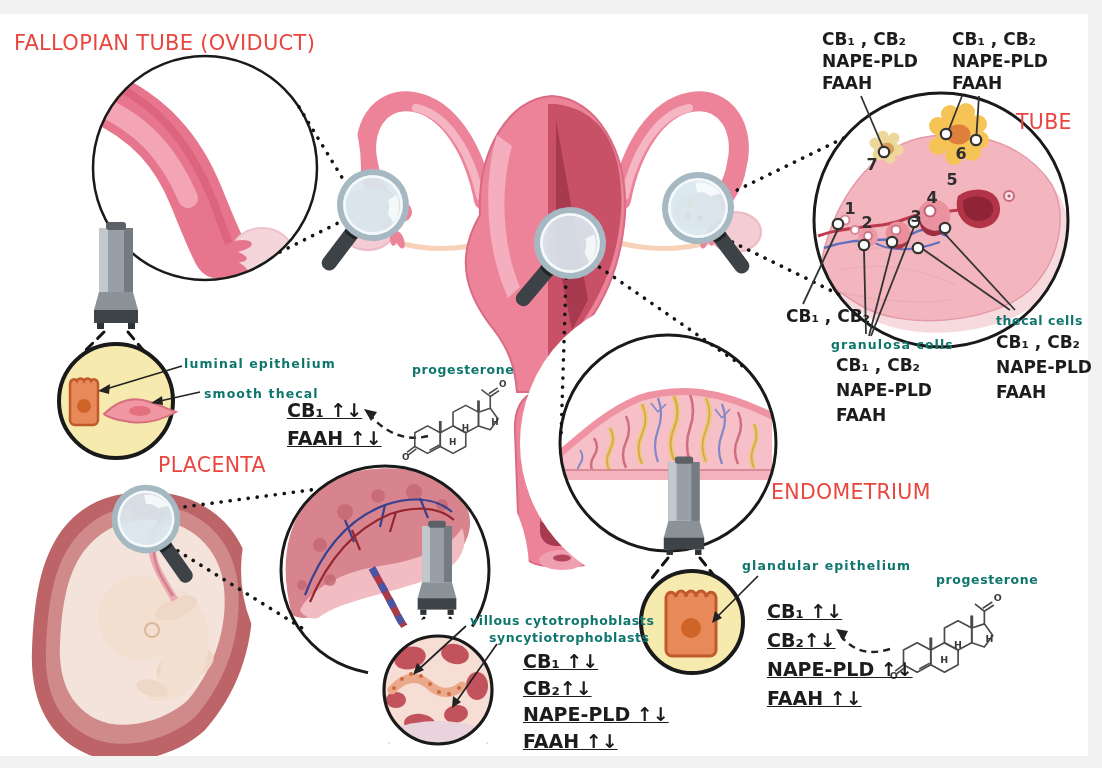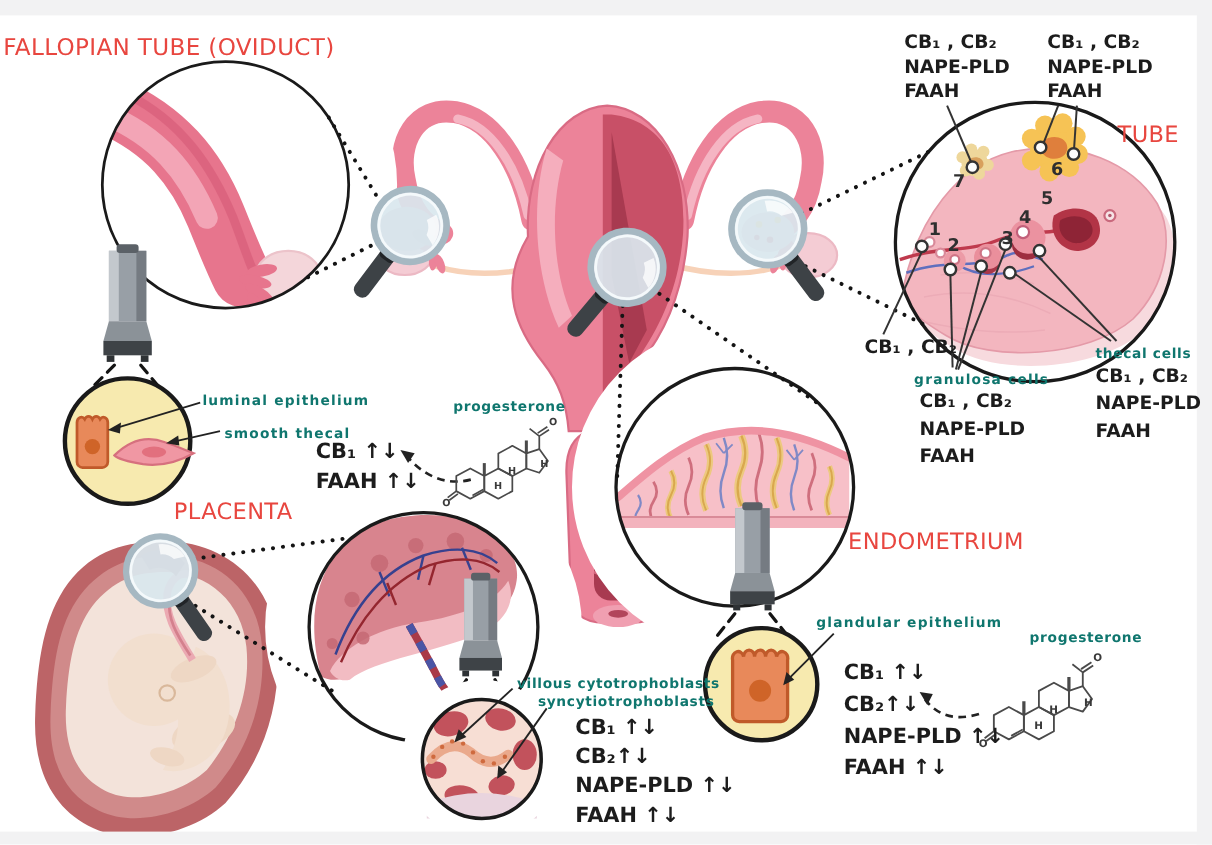--- a/index.html
+++ b/index.html
@@ -7,21 +7,21 @@
          font-family:"DejaVu Sans","Liberation Sans",sans-serif;color:#1c1c1c;}
   .stage svg{position:absolute;left:0;top:0;}
   .strip{position:absolute;background:#f2f2f3;}
   .txt{position:absolute;white-space:nowrap;}
   .lbl-red{font-size:20.5px;font-weight:500;color:#e8463f;letter-spacing:.3px;}
   .lbl-red.big{font-size:21px;}
   .blk{font-size:17px;font-weight:700;line-height:22px;}
   .blk2{font-size:17px;font-weight:700;line-height:25px;}
   .small-lbl{font-size:12.5px;font-weight:700;letter-spacing:1.1px;color:#0f766e;}
   .small-lbl.tight{letter-spacing:.6px;}
-  .markers{font-size:19px;font-weight:700;}
+  .markers{font-size:19px;font-weight:700;text-decoration:underline;}
   .lh29 div{line-height:29px;} .lh27 div{line-height:26.5px;} .lh28 div{line-height:28px;}
   .svgnum{font:700 16px "DejaVu Sans",sans-serif;fill:#2f2f2f;}
   .atom{font:700 9px "DejaVu Sans",sans-serif;fill:#3a3a3a;}
 </style>
 </head>
 <body>
 
 <div class="stage">
 
 <svg width="1102" height="768" viewBox="0 0 1102 768">
@@ -384,21 +384,21 @@
   <text class="svgnum" x="952" y="185">5</text>
   <text class="svgnum" x="961" y="159">6</text>
   <text class="svgnum" x="872" y="170">7</text>
 </g>
 </svg>
 
 <div class="strip" style="left:0;top:0;width:1102px;height:14px;"></div>
 <div class="strip" style="left:0;top:756px;width:1102px;height:12px;"></div>
 <div class="strip" style="left:1088px;top:0;width:14px;height:768px;"></div>
 
-<div class="txt lbl-red big" style="left:3px;top:31px;">FALLOPIAN TUBE (OVIDUCT)</div>
+<div class="txt lbl-red big" style="left:14px;top:31px;">FALLOPIAN TUBE (OVIDUCT)</div>
 <div class="txt lbl-red" style="left:1016px;top:110px;">TUBE</div>
 <div class="txt lbl-red" style="left:158px;top:453px;">PLACENTA</div>
 <div class="txt lbl-red" style="left:771px;top:480px;">ENDOMETRIUM</div>
 
 <div class="txt blk" style="left:822px;top:28px;">
   <div>CB₁ , CB₂</div>
   <div>NAPE-PLD</div>
   <div>FAAH</div>
 </div>
 <div class="txt blk" style="left:952px;top:28px;">

